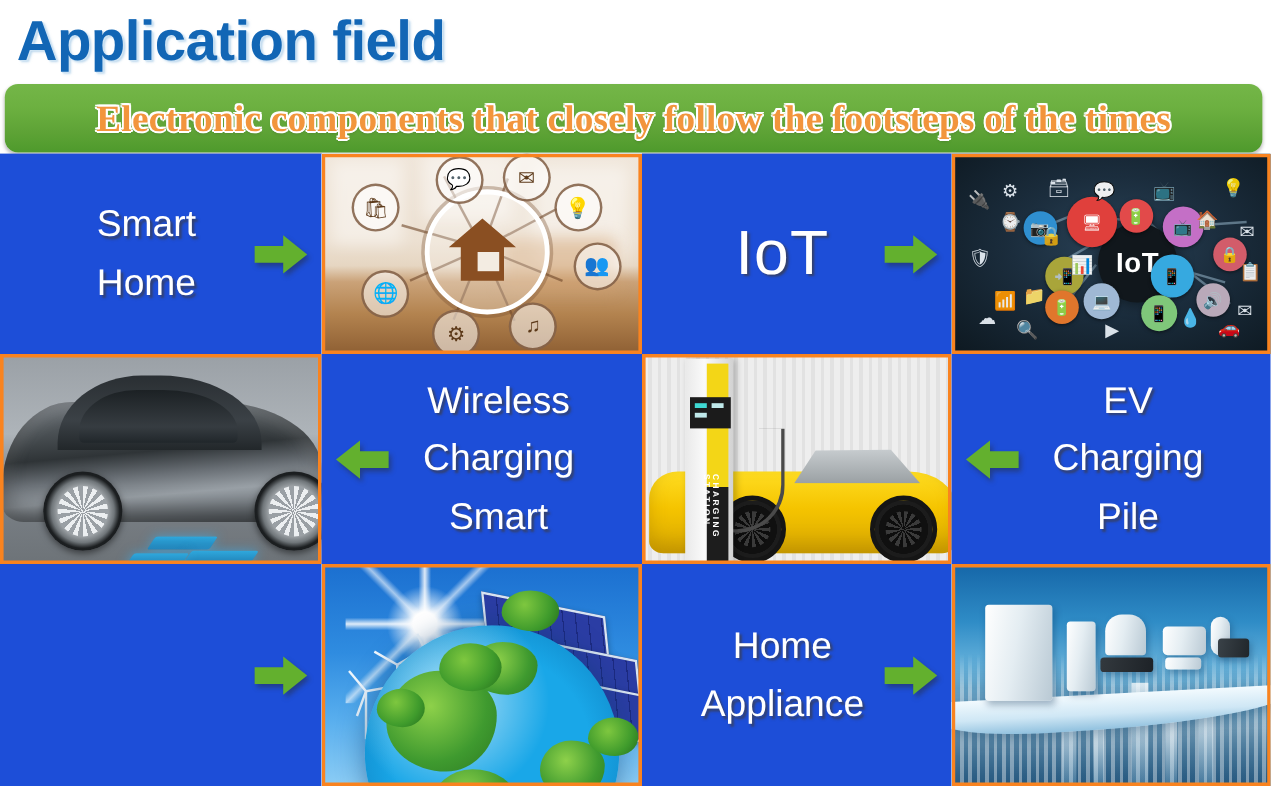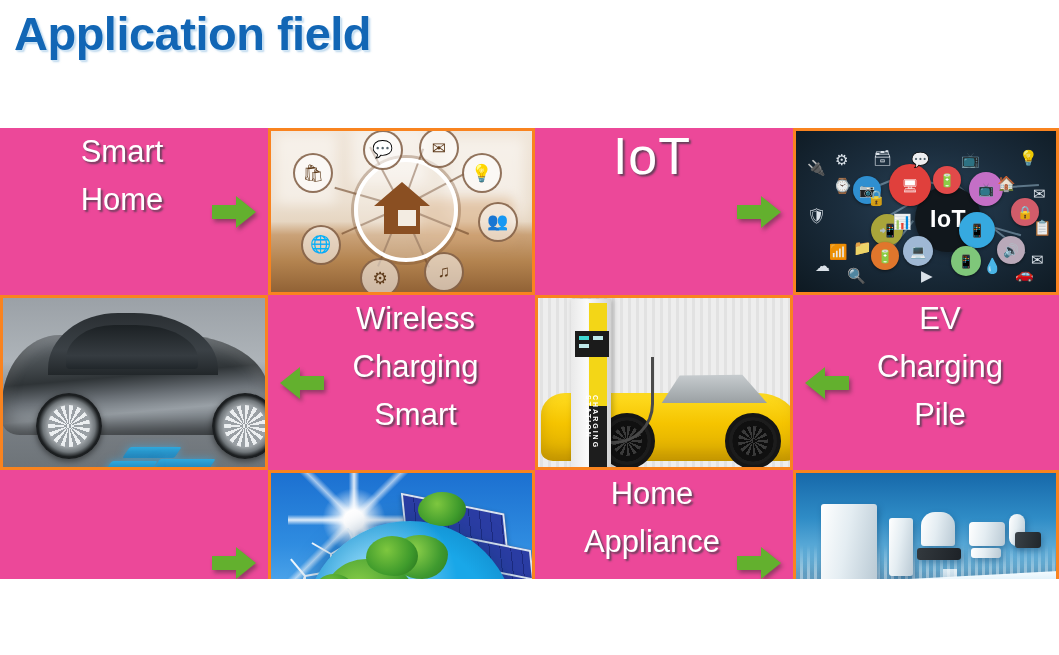--- a/index.html
+++ b/index.html
@@ -6,21 +6,21 @@
     margin: 0;
     padding: 0;
     background: #ffffff;
   }
   body {
     font-family: "Liberation Sans", sans-serif;
   }
   #page {
     position: relative;
     width: 1059px;
-    height: 579px;
+    height: 655px;
     background: #ffffff;
     overflow: hidden;
   }
 
   
   #page-title {
     position: absolute;
     left: 14px;
     top: 2px;
     height: 64px;
@@ -74,22 +74,23 @@
     grid-template-columns: 268px 267px 258px 266px;
     grid-template-rows: 167px 175px 185px;
   }
   .cell {
     position: relative;
     overflow: hidden;
   }
 
   
   .label-cell {
-    background: #ec4899;
+    background: #1d4ed8;
     display: flex;
+    align-items: center;
     justify-content: center;
     padding: 0 8px;
   }
   .label-text {
     color: #ffffff;
     font-size: 31px;
     font-weight: normal;
     line-height: 1.55;
     text-align: center;
     text-shadow: 2px 2px 2px rgba(60,60,70,.75);
@@ -404,20 +405,23 @@
     pointer-events: none;
   }
 </style>
 </head>
 <body>
 
 <div id="page">
 
   <div id="page-title">Application field</div>
 
+  <div id="banner">
+    <div id="banner-text">Electronic components that closely follow the footsteps of the times</div>
+  </div>
 
   <div id="grid">
 
     <div class="cell label-cell arrow-right">
       <div class="label-text">Smart
 Home</div>
       <div class="arrow right">
         <svg viewBox="0 0 44 36">
             <polygon points="0,11 24,11 24,2 44,18 24,34 24,25 0,25" fill="#63b02e"></polygon>
           </svg>

